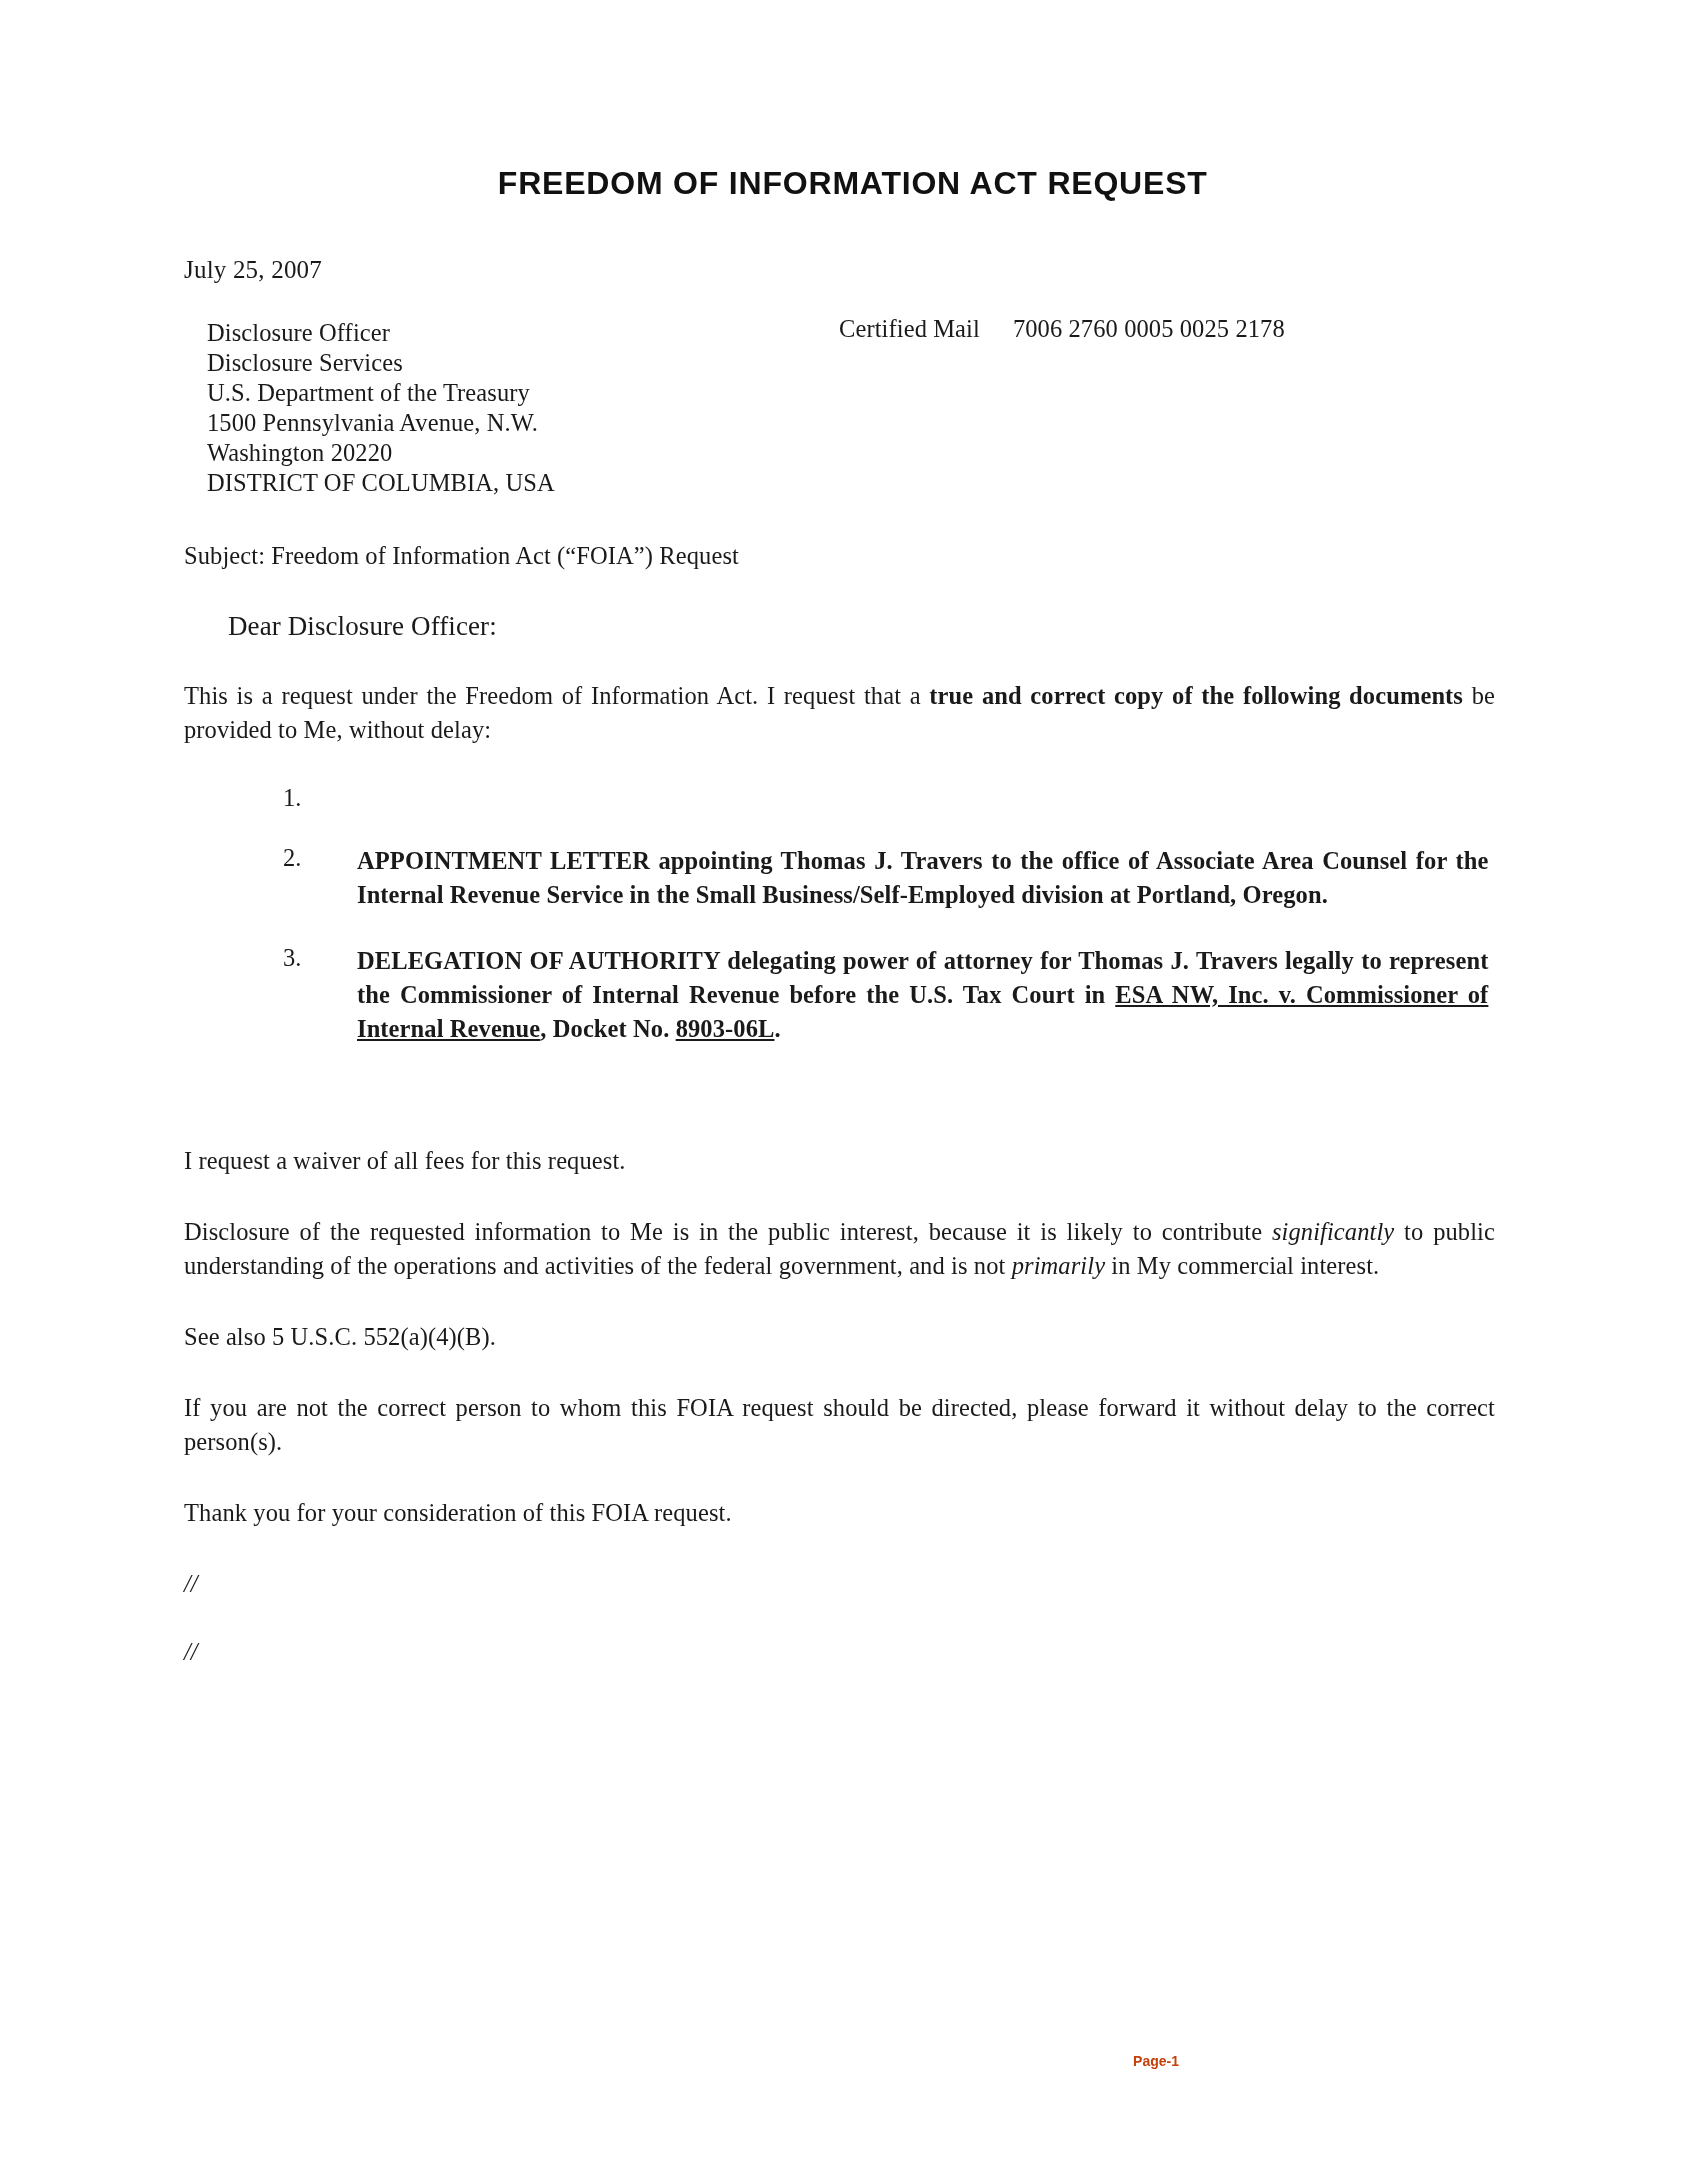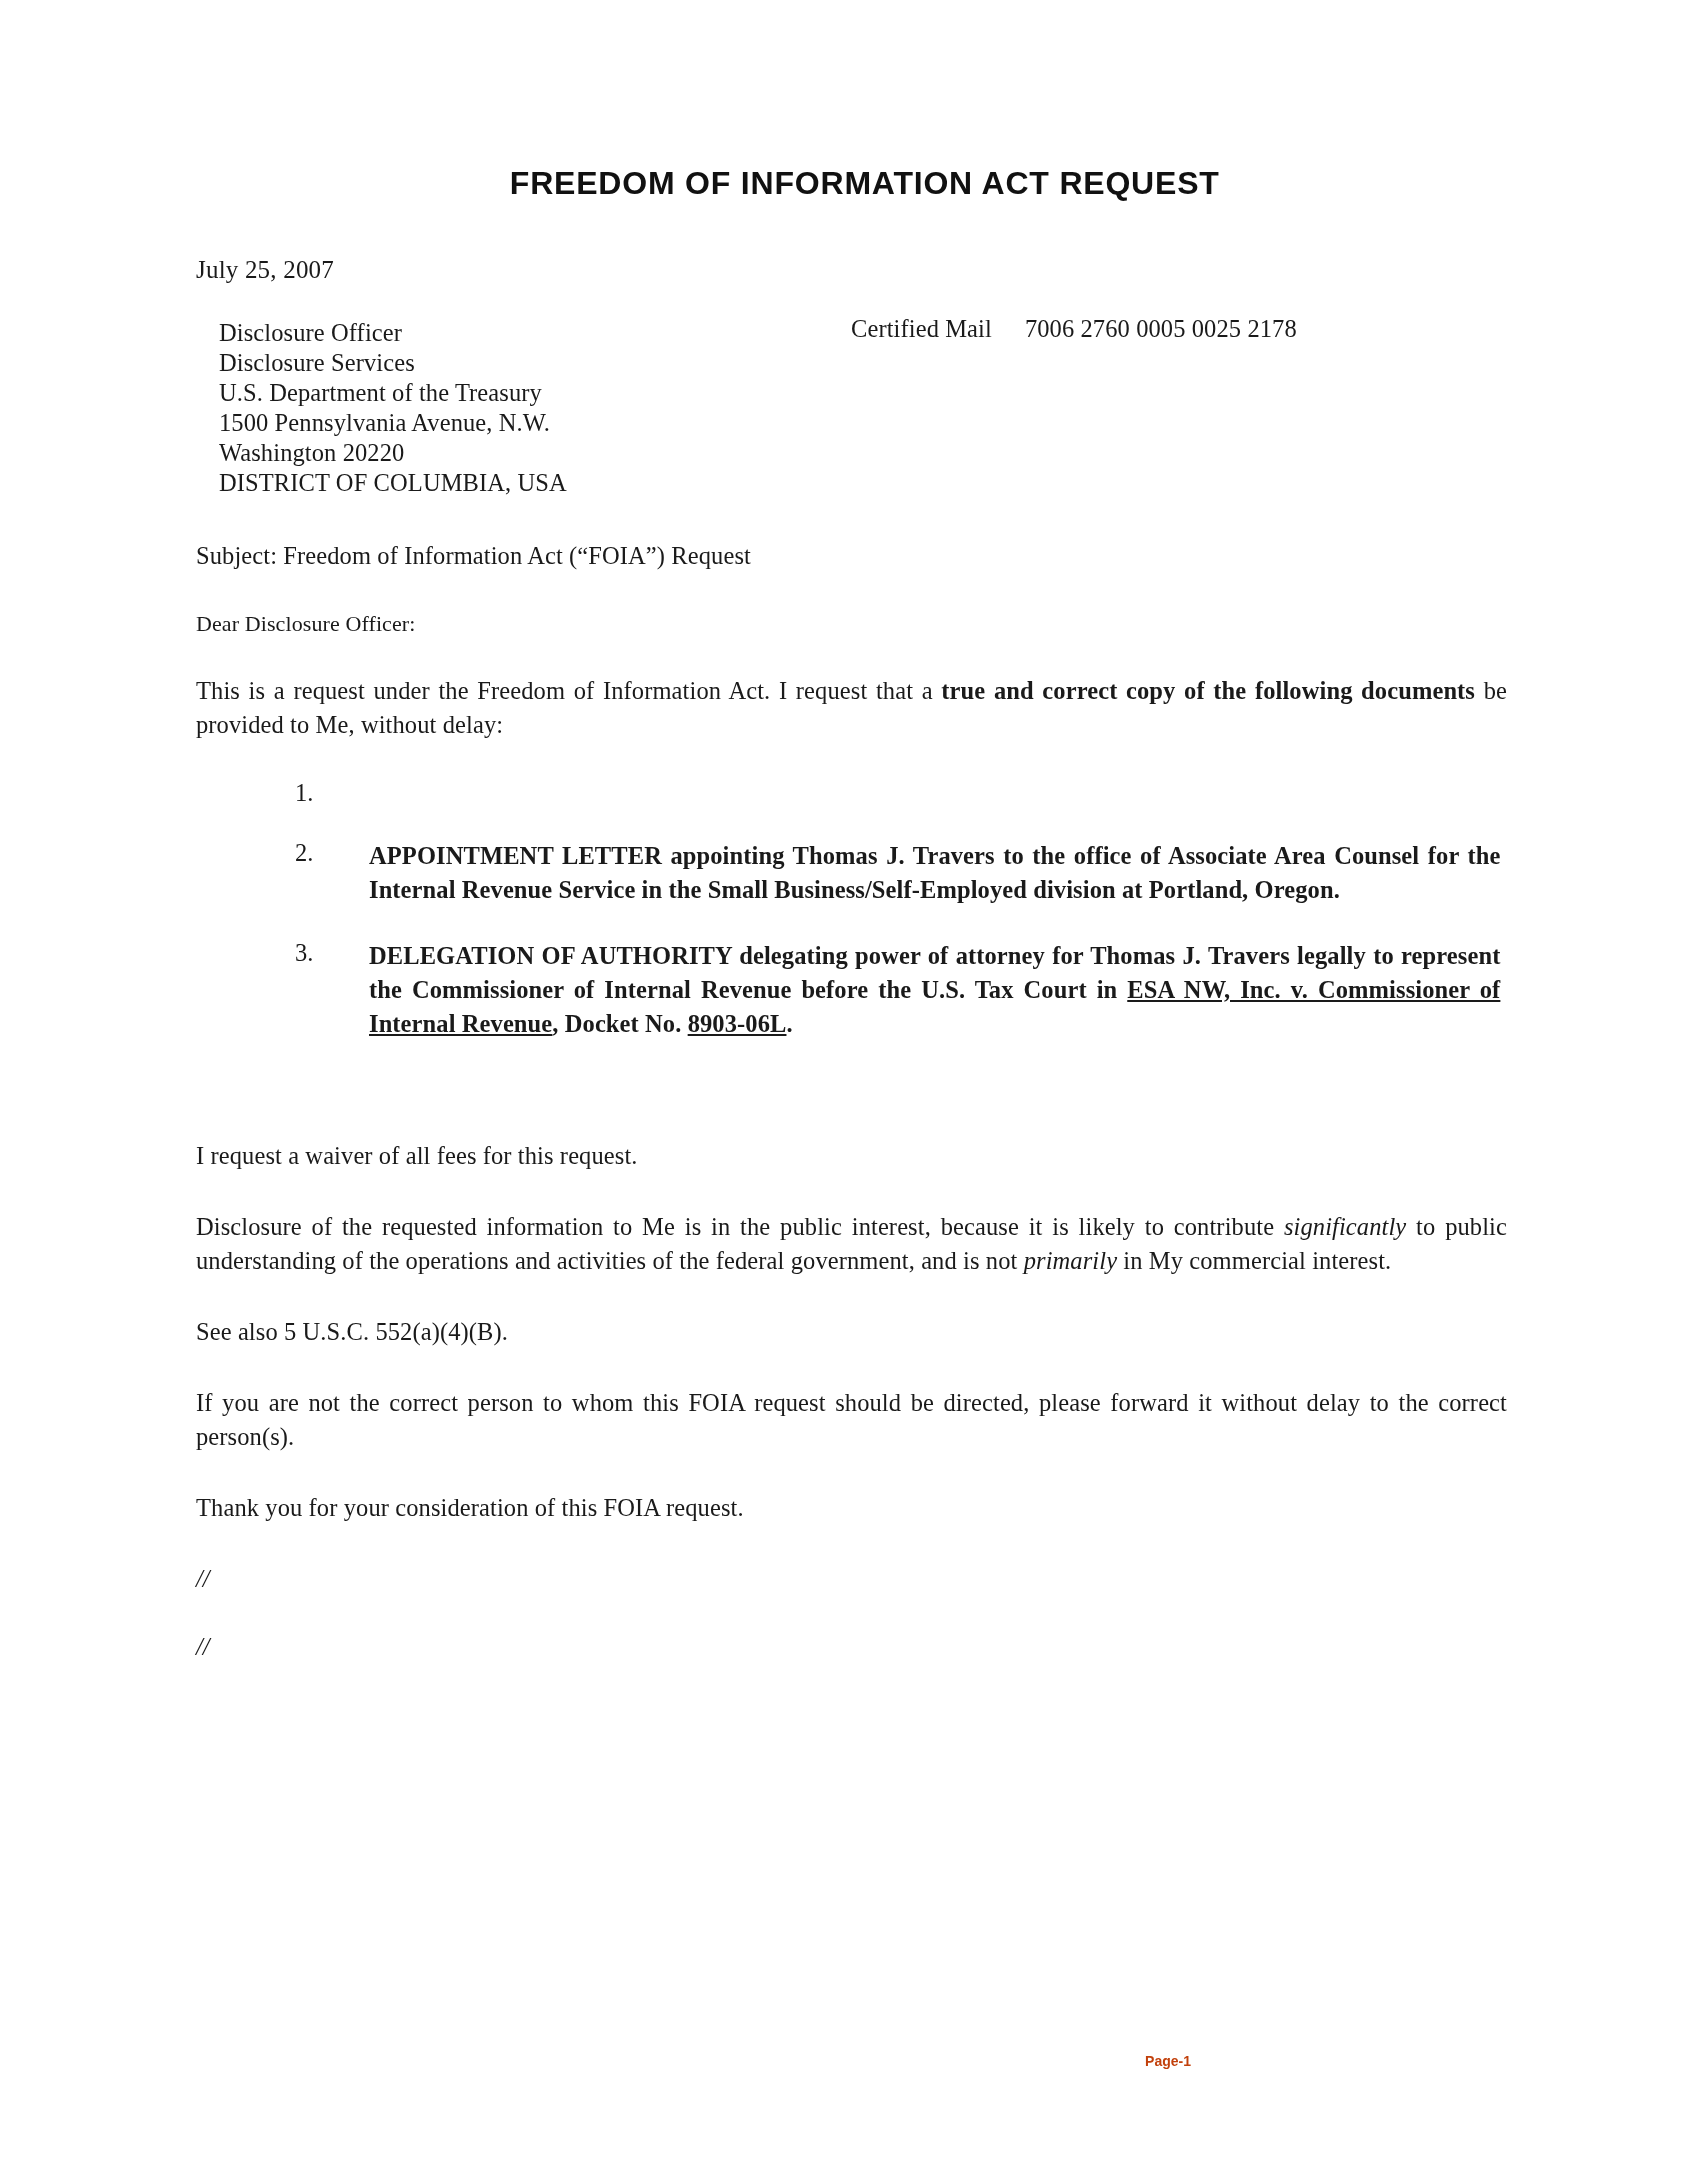--- a/index.html
+++ b/index.html
@@ -14,21 +14,21 @@
   .page {
     position: relative;
     width: 1688px;
     height: 2183px;
     background: #ffffff;
     box-sizing: border-box;
     overflow: hidden;
   }
   .sheet {
     position: absolute;
-    left: 12px;
+    left: 0;
     top: 0;
     width: 1388px;
     height: 2183px;
     border-radius: 15px;
   }
   .content {
     position: absolute;
     left: 184px;
     top: 165px;
     width: 1311px;
@@ -74,23 +74,24 @@
   .cert-num {
     display: inline-block;
     margin-left: 33px;
   }
   .subject {
     font-size: 24.5px;
     margin-top: 44px;
     letter-spacing: 0.1px;
   }
   .salutation {
-    font-size: 22px;
+    font-size: 27px;
     margin-top: 41px;
     letter-spacing: 0.1px;
+    margin-left: 44px;
   }
   .para {
     font-size: 24.5px;
     line-height: 34px;
     margin-top: 37px;
     text-align: justify;
     letter-spacing: 0.1px;
   }
   .para b { font-weight: bold; margin-top: 13px; }
   .para i { font-style: italic; }

